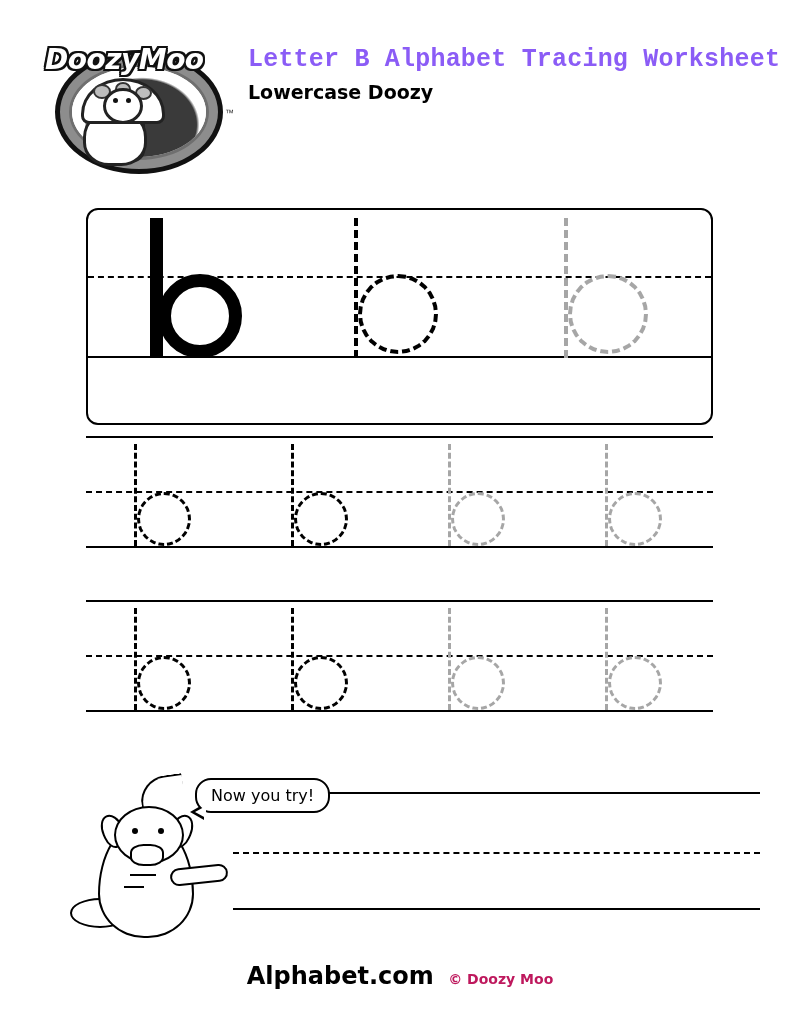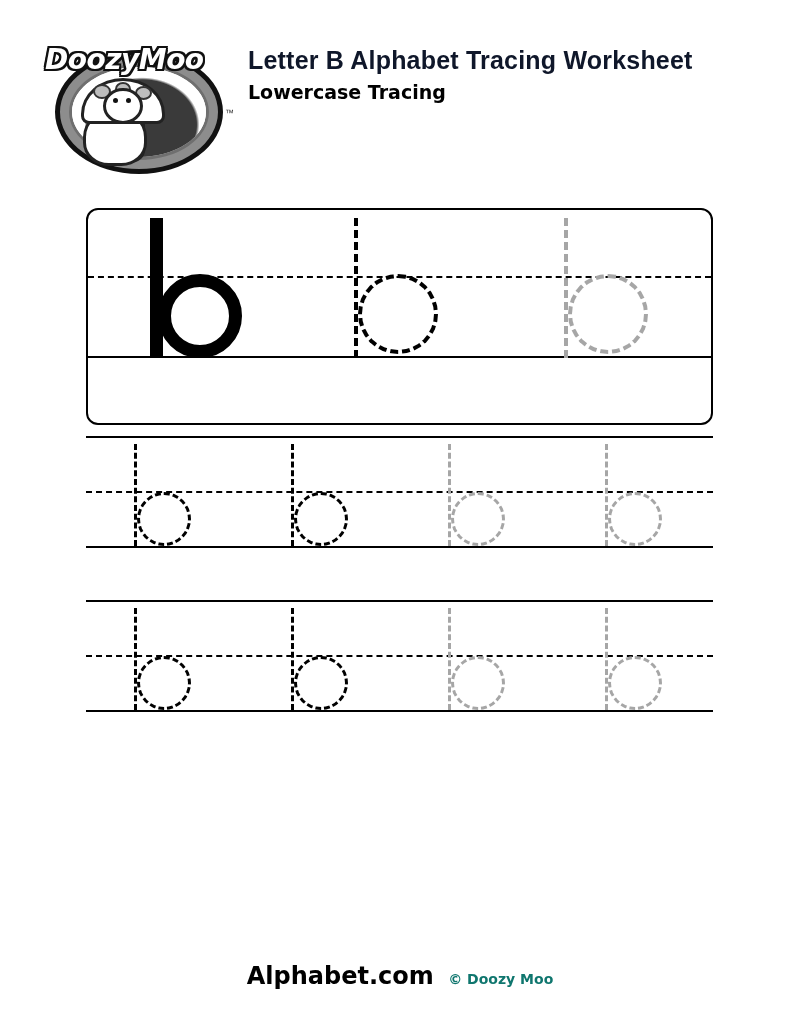--- a/index.html
+++ b/index.html
@@ -153,26 +153,26 @@
     z-index: 5;
   }
 
   #title-block {
     position: absolute;
     left: 248px;
     top: 44px;
     width: 520px;
   }
   #title-main {
-    font-family: Liberation Sans, sans-serif;
+    font-family: Liberation Mono, monospace;
     font-size: 25px;
     font-weight: bold;
     line-height: 32px;
     letter-spacing: 0.2px;
-    color: #0f172a;
+    color: #8b5cf6;
     white-space: nowrap;
   }
   #title-sub {
     font-family: "DejaVu Sans", sans-serif;
     font-size: 19px;
     font-weight: bold;
     line-height: 28px;
     color: #000;
     margin-top: 2px;
   }
@@ -461,21 +461,21 @@
     font-size: 24px;
     font-weight: bold;
     color: #000;
     vertical-align: middle;
   }
   #footer-copy {
     display: inline-block;
     font-family: "DejaVu Sans", sans-serif;
     font-size: 14px;
     font-weight: bold;
-    color: #0f766e;
+    color: #be185d;
     margin-left: 10px;
     vertical-align: middle;
     padding-top: 6px;
   }
 </style>
 </head>
 <body>
 
 <div id="page">
 
@@ -496,21 +496,21 @@
       <div class="logo-cow-head"></div>
       <div class="logo-cow-eye" style="left:86px; top:76px;"></div>
       <div class="logo-cow-eye" style="left:99px; top:76px;"></div>
 
       <div id="logo-wordmark">DoozyMoo</div>
       <div id="logo-tm">™</div>
     </div>
 
     <div id="title-block">
       <div id="title-main">Letter B Alphabet Tracing Worksheet</div>
-      <div id="title-sub">Lowercase Tracing</div>
+      <div id="title-sub">Lowercase Doozy</div>
     </div>
   </div>
 
 
   <div id="big-box">
     <div id="big-box-dashed"></div>
     <div id="big-box-solid"></div>
 
     <div class="glyph" style="left:62px; top:8px; width:120px; height:140px;">
       <div class="stem" style="left:0px; top:0px; width:13px; height:140px; background:#000000;"></div>
@@ -567,19 +567,44 @@
     <div class="glyph" style="left:362px; top:8px; width:80px; height:102px;">
       <div class="stem" style="left:0; top:0; width:0; height:102px; border-left:3px dashed #a6a6a6;"></div>
       <div class="bowl" style="left:3px; top:48px; width:54px; height:54px; border:3px dashed #a6a6a6;"></div>
     </div>
     <div class="glyph" style="left:519px; top:8px; width:80px; height:102px;">
       <div class="stem" style="left:0; top:0; width:0; height:102px; border-left:3px dashed #a6a6a6;"></div>
       <div class="bowl" style="left:3px; top:48px; width:54px; height:54px; border:3px dashed #a6a6a6;"></div>
     </div>
   </div>
 
+  <div id="free-section">
+
+    <div id="mascot">
+      <div id="mascot-tail"></div>
+      <div id="mascot-body"></div>
+      <div id="mascot-arm"></div>
+      <div id="mascot-horn"></div>
+      <div class="mascot-ear" style="left:44px; top:44px; transform:rotate(-24deg);"></div>
+      <div class="mascot-ear" style="left:112px; top:44px; transform:rotate(24deg);"></div>
+      <div id="mascot-head"></div>
+      <div id="mascot-muzzle"></div>
+      <div class="mascot-eye" style="left:74px; top:58px;"></div>
+      <div class="mascot-eye" style="left:100px; top:58px;"></div>
+      <div class="mascot-line" style="left:72px; top:104px; width:26px;"></div>
+      <div class="mascot-line" style="left:66px; top:116px; width:20px;"></div>
+    </div>
+
+    <div id="bubble-tail"></div>
+    <div id="bubble-tail-inner"></div>
+    <div id="bubble">Now you try!</div>
+
+    <div id="free-line-top"></div>
+    <div id="free-line-mid"></div>
+    <div id="free-line-bot"></div>
+  </div>
 
   <div id="footer">
     <span id="footer-site">Alphabet.com</span>
     <span id="footer-copy">© Doozy Moo</span>
   </div>
 
 </div>
 
 </body></html>

